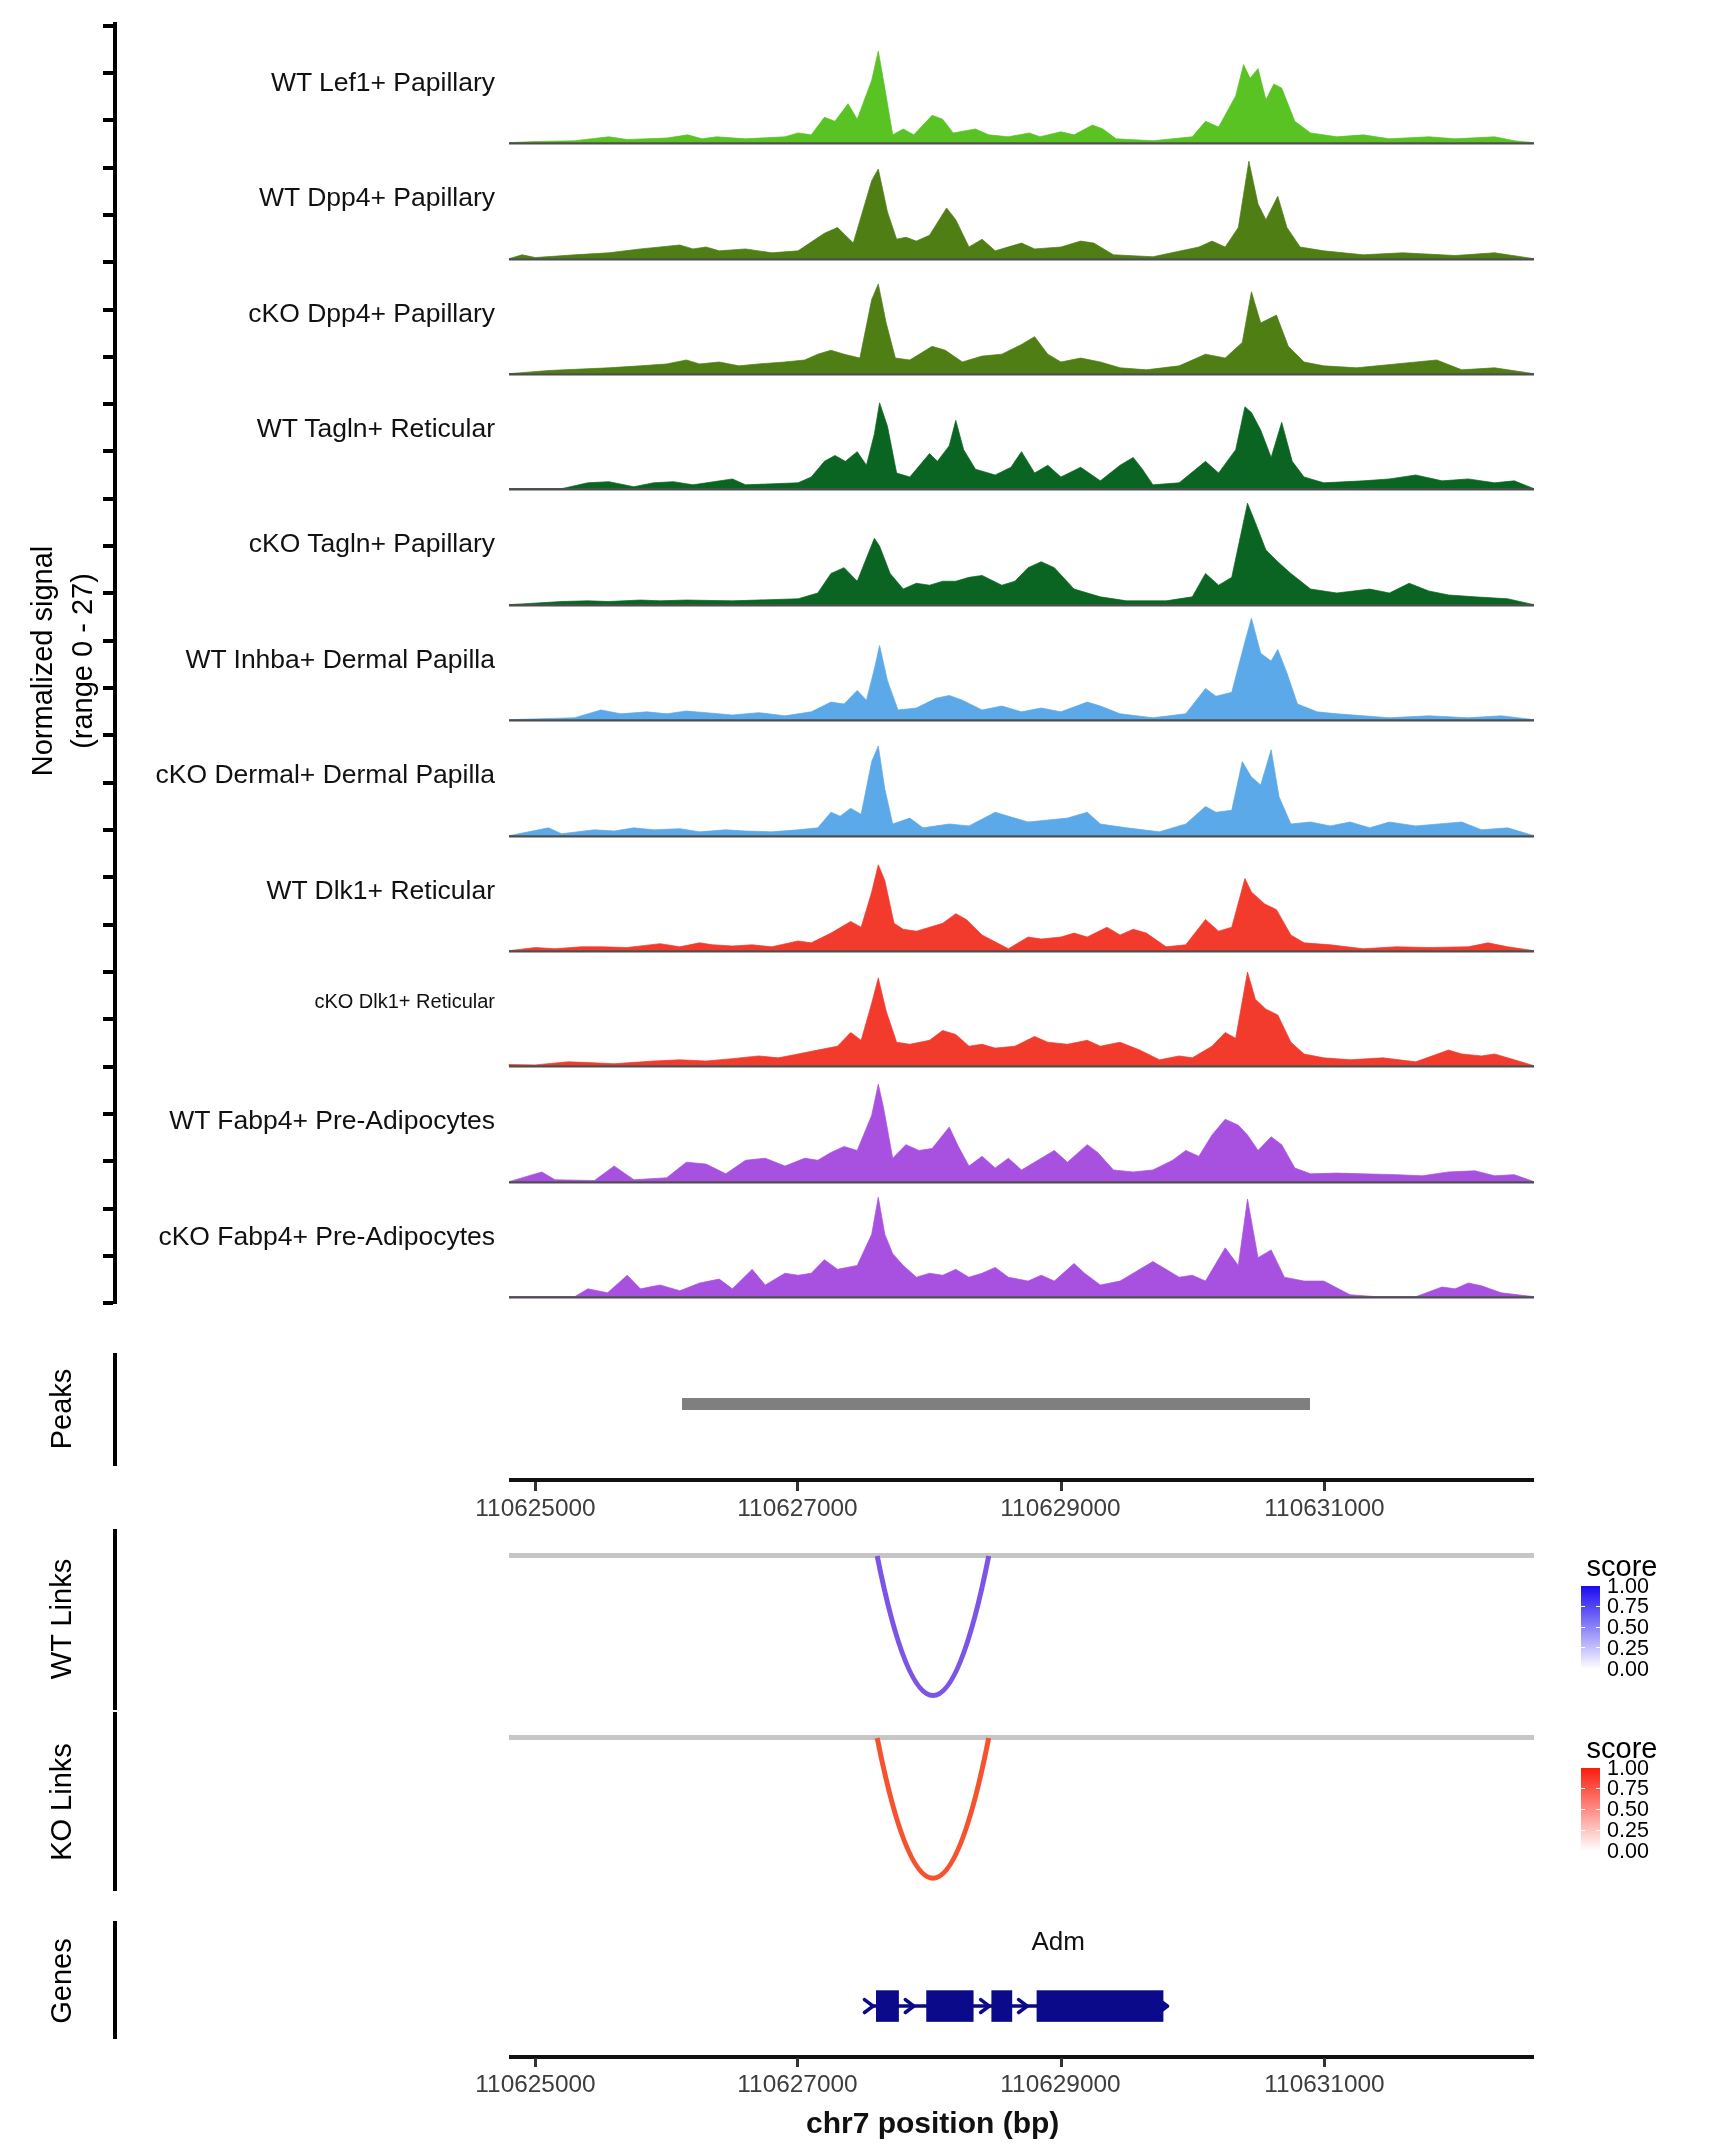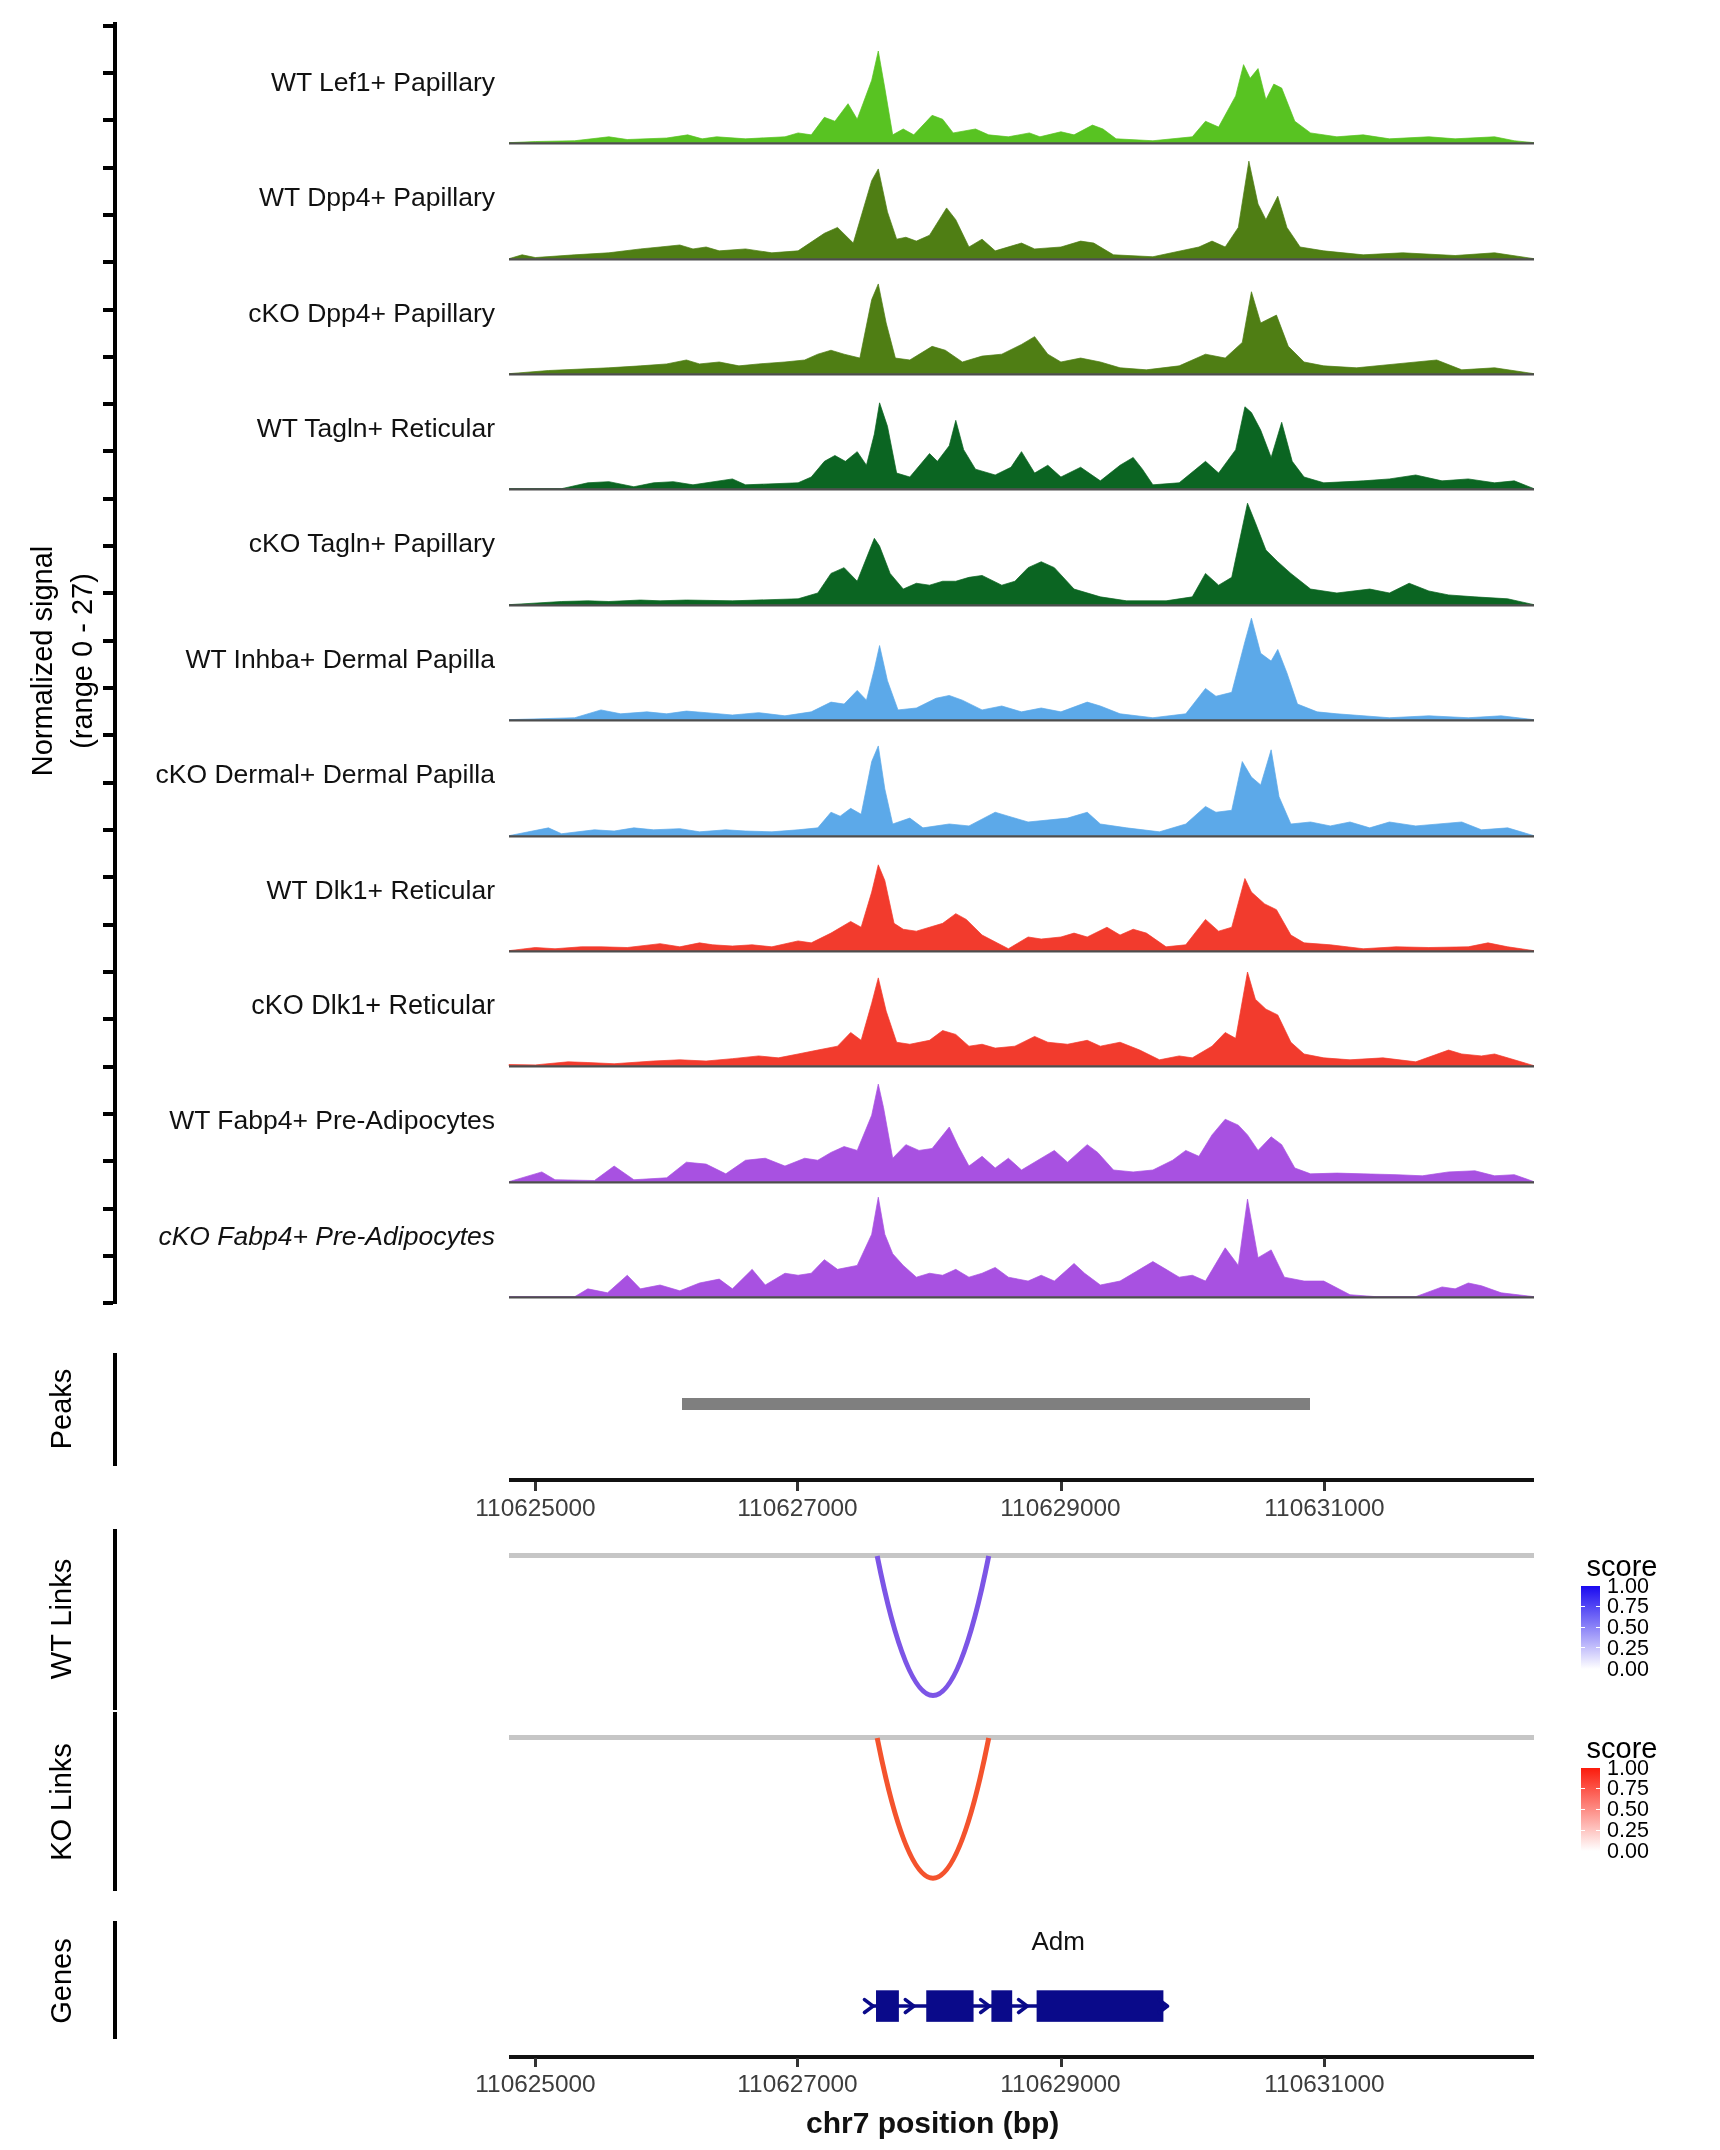--- a/index.html
+++ b/index.html
@@ -80,31 +80,31 @@
     <div style="position: absolute; left: 115px; top: 759px; width: 380px; text-align: right; font-size: 26.5px; color: rgb(17, 17, 17); white-space: nowrap;">cKO Dermal+ Dermal Papilla</div>
     <svg width="1025" height="110" viewBox="0 0 1430 153" style="position: absolute; left: 509px; top: 728px; overflow: visible;">
       <polygon points="0,150 0.0,150.0 55.0,139.1 73.3,147.3 119.2,141.8 146.7,143.5 174.2,139.1 201.7,141.8 238.3,140.2 265.8,144.6 302.5,141.8 330.0,143.5 366.7,144.6 403.3,141.8 430.8,139.1 449.2,117.3 462.0,122.8 476.7,111.9 491.3,120.1 506.0,46.6 515.2,24.8 524.3,84.7 535.3,133.7 559.2,125.5 577.5,139.1 614.2,133.7 641.7,136.4 678.3,117.3 696.7,122.8 724.2,130.9 751.7,128.2 779.2,125.5 806.7,117.3 825.0,133.7 861.7,139.1 907.5,144.6 944.2,133.7 971.7,109.2 986.3,117.3 1008.3,114.6 1023.0,46.6 1035.8,68.3 1048.7,79.2 1063.3,30.2 1074.3,95.6 1090.8,133.7 1118.3,130.9 1145.8,136.4 1173.3,130.9 1200.8,139.1 1228.3,130.9 1265.0,136.4 1329.2,130.9 1356.7,141.8 1393.3,139.1 1430.0,150.0 1430,150" fill="#5CA9E9" stroke="#5CA9E9" stroke-width="1"></polygon>
       <line x1="0" y1="151" x2="1430" y2="151" stroke="#4d4d4d" stroke-width="3"></line>
     </svg>
     <div style="position: absolute; left: 115px; top: 875px; width: 380px; text-align: right; font-size: 26.5px; color: rgb(17, 17, 17); white-space: nowrap;">WT Dlk1+ Reticular</div>
     <svg width="1025" height="110" viewBox="0 0 1430 153" style="position: absolute; left: 509px; top: 843px; overflow: visible;">
       <polygon points="0,150 0.0,150.0 36.7,145.6 64.2,147.3 100.8,144.6 128.3,144.6 165.0,145.6 210.8,140.2 238.3,144.6 265.8,139.1 284.2,141.8 311.7,143.5 339.2,141.8 366.7,144.6 403.3,136.4 421.7,139.1 449.2,125.5 476.7,109.2 491.3,117.3 506.0,68.3 515.2,30.2 524.3,52.0 537.2,111.9 550.0,120.1 568.3,122.8 586.7,117.3 605.0,111.9 623.3,98.3 638.0,106.4 660.0,128.2 696.7,147.3 724.2,130.9 742.5,133.7 770.0,130.9 788.3,125.5 806.7,130.9 834.2,117.3 852.5,128.2 870.8,120.1 889.2,125.5 916.7,144.6 944.2,141.8 971.7,106.4 990.0,122.8 1008.3,117.3 1026.7,49.3 1035.8,68.3 1054.2,84.7 1070.7,92.8 1090.8,128.2 1109.2,139.1 1145.8,141.8 1191.7,147.3 1237.5,144.6 1283.3,145.6 1338.3,144.6 1365.8,139.1 1393.3,144.6 1430.0,150.0 1430,150" fill="#F23B2D" stroke="#F23B2D" stroke-width="1"></polygon>
       <line x1="0" y1="151" x2="1430" y2="151" stroke="#4d4d4d" stroke-width="3"></line>
     </svg>
-    <div style="position: absolute; left: 115px; top: 990px; width: 380px; text-align: right; font-size: 27px; color: rgb(17, 17, 17); white-space: nowrap;">cKO Dlk1+ Reticular</div>
+    <div style="position: absolute; left: 115px; top: 990px; width: 380px; text-align: right; font-size: 20px; color: rgb(17, 17, 17); white-space: nowrap;">cKO Dlk1+ Reticular</div>
     <svg width="1025" height="110" viewBox="0 0 1430 153" style="position: absolute; left: 509px; top: 958px; overflow: visible;">
       <polygon points="0,150 0.0,148.4 36.7,148.9 82.5,144.6 110.0,145.6 146.7,147.3 201.7,143.5 238.3,141.8 275.0,143.5 311.7,140.2 348.3,136.4 375.8,139.1 403.3,133.7 430.8,128.2 458.3,122.8 476.7,103.7 491.3,114.6 506.0,62.9 515.2,27.5 526.2,73.8 540.8,117.3 559.2,120.1 586.7,114.6 605.0,101.0 623.3,106.4 641.7,122.8 660.0,120.1 678.3,125.5 705.8,122.8 733.3,109.2 751.7,117.3 779.2,120.1 806.7,114.6 825.0,122.8 852.5,117.3 880.0,128.2 907.5,141.8 935.0,136.4 953.3,139.1 980.8,122.8 999.2,103.7 1013.8,111.9 1030.3,19.3 1041.3,57.4 1056.0,71.1 1072.5,79.2 1090.8,117.3 1109.2,133.7 1136.7,139.1 1173.3,141.8 1219.2,139.1 1265.0,144.6 1310.8,128.2 1329.2,133.7 1356.7,136.4 1375.0,133.7 1402.5,141.8 1430.0,150.0 1430,150" fill="#F23B2D" stroke="#F23B2D" stroke-width="1"></polygon>
       <line x1="0" y1="151" x2="1430" y2="151" stroke="#4d4d4d" stroke-width="3"></line>
     </svg>
     <div style="position: absolute; left: 115px; top: 1105px; width: 380px; text-align: right; font-size: 26.5px; color: rgb(17, 17, 17); white-space: nowrap;">WT Fabp4+ Pre-Adipocytes</div>
     <svg width="1025" height="110" viewBox="0 0 1430 153" style="position: absolute; left: 509px; top: 1074px; overflow: visible;">
       <polygon points="0,150 0.0,150.0 45.8,136.4 64.2,147.3 119.2,148.4 146.7,128.2 174.2,147.3 220.0,144.6 247.5,122.8 275.0,125.5 302.5,139.1 330.0,120.1 357.5,117.3 385.0,128.2 412.5,117.3 430.8,120.1 449.2,109.2 467.5,101.0 485.8,106.4 506.0,57.4 515.2,13.9 522.5,46.6 535.3,117.3 553.7,98.3 572.0,106.4 590.3,103.7 614.2,73.8 627.0,101.0 641.7,128.2 660.0,114.6 678.3,130.9 696.7,117.3 715.0,133.7 742.5,117.3 760.8,106.4 779.2,122.8 806.7,98.3 821.3,109.2 843.3,133.7 870.8,136.4 898.3,133.7 925.8,120.1 944.2,106.4 962.5,114.6 980.8,84.7 999.2,62.9 1017.5,71.1 1030.3,84.7 1045.0,106.4 1063.3,87.4 1078.0,98.3 1096.3,130.9 1118.3,139.1 1155.0,138.0 1191.7,139.1 1237.5,140.2 1274.2,141.8 1310.8,136.4 1347.5,134.8 1375.0,141.8 1402.5,140.2 1430.0,150.0 1430,150" fill="#A851E1" stroke="#A851E1" stroke-width="1"></polygon>
       <line x1="0" y1="151" x2="1430" y2="151" stroke="#4d4d4d" stroke-width="3"></line>
     </svg>
-    <div style="position: absolute; left: 115px; top: 1221px; width: 380px; text-align: right; font-size: 26.5px; color: rgb(17, 17, 17); white-space: nowrap; font-style: italic;">cKO Fabp4+ Pre-Adipocytes</div>
+    <div style="position: absolute; left: 115px; top: 1221px; width: 380px; text-align: right; font-size: 26.5px; color: rgb(17, 17, 17); white-space: nowrap;">cKO Fabp4+ Pre-Adipocytes</div>
     <svg width="1025" height="110" viewBox="0 0 1430 153" style="position: absolute; left: 509px; top: 1189px; overflow: visible;">
       <polygon points="0,150 0.0,150.0 91.7,150.0 110.0,139.1 137.5,144.6 165.0,120.1 183.3,139.1 210.8,133.7 238.3,141.8 265.8,130.9 293.3,125.5 311.7,139.1 339.2,111.9 357.5,133.7 385.0,117.3 403.3,120.1 421.7,117.3 440.0,98.3 458.3,111.9 485.8,106.4 506.0,62.9 515.2,11.2 524.3,62.9 535.3,90.1 550.0,106.4 568.3,122.8 586.7,117.3 605.0,120.1 623.3,111.9 641.7,122.8 660.0,117.3 678.3,109.2 696.7,122.8 724.2,128.2 742.5,120.1 760.8,128.2 788.3,103.7 803.0,117.3 825.0,133.7 852.5,128.2 880.0,111.9 898.3,101.0 916.7,111.9 935.0,122.8 953.3,120.1 971.7,128.2 999.2,81.9 1017.5,106.4 1030.3,13.9 1045.0,95.6 1063.3,84.7 1081.7,122.8 1109.2,128.2 1136.7,128.2 1173.3,147.3 1210.0,150.0 1265.0,150.0 1301.7,136.4 1320.0,139.1 1338.3,130.9 1356.7,134.8 1384.2,144.6 1430.0,150.0 1430,150" fill="#A851E1" stroke="#A851E1" stroke-width="1"></polygon>
       <line x1="0" y1="151" x2="1430" y2="151" stroke="#4d4d4d" stroke-width="3"></line>
     </svg>
     <div style="position: absolute; left: 113px; top: 1353px; width: 3.6px; height: 113px; background: rgb(0, 0, 0);"></div>
     <div style="position: absolute; left: 61px; top: 1409px; transform: translate(-50%, -50%) rotate(-90deg); white-space: nowrap; font-size: 29px; color: rgb(0, 0, 0);">Peaks</div>
     <div style="position: absolute; left: 682px; top: 1398px; width: 628px; height: 11.5px; background: rgb(127, 127, 127);"></div>
     <div style="position: absolute; left: 509px; top: 1478px; width: 1025px; height: 3.6px; background: rgb(17, 17, 17);"></div>
     <div style="position: absolute; left: 534px; top: 1482px; width: 2.9px; height: 9.3px; background: rgb(51, 51, 51);"></div>
     <div style="position: absolute; left: 428px; top: 1494px; width: 215px; text-align: center; font-size: 24.4px; color: rgb(61, 61, 61);">110625000</div>

